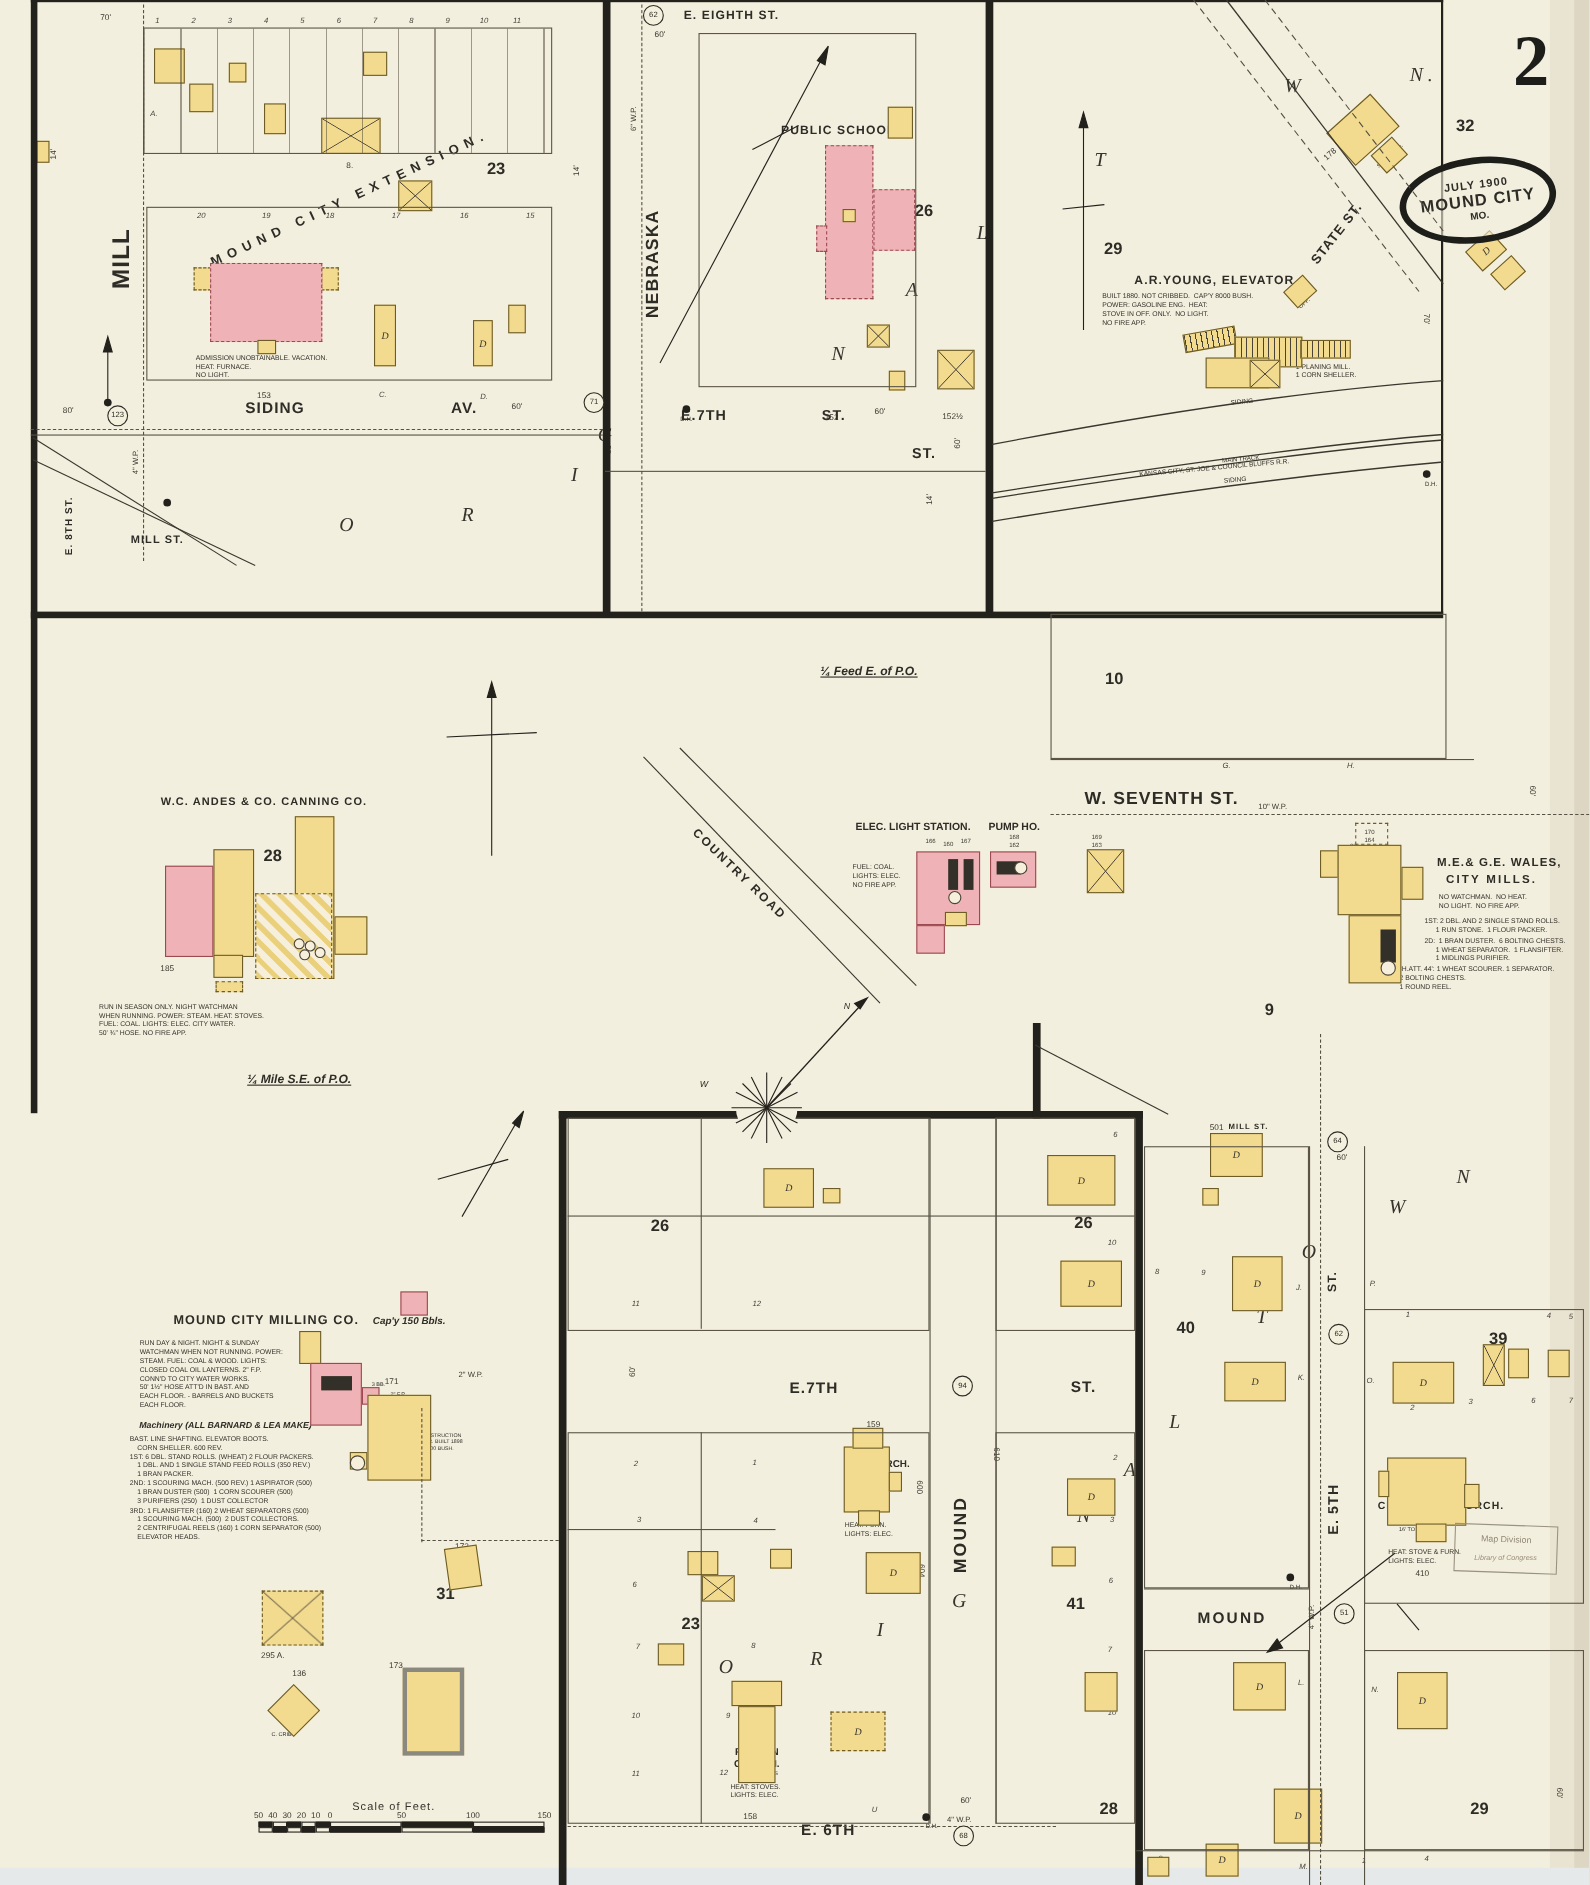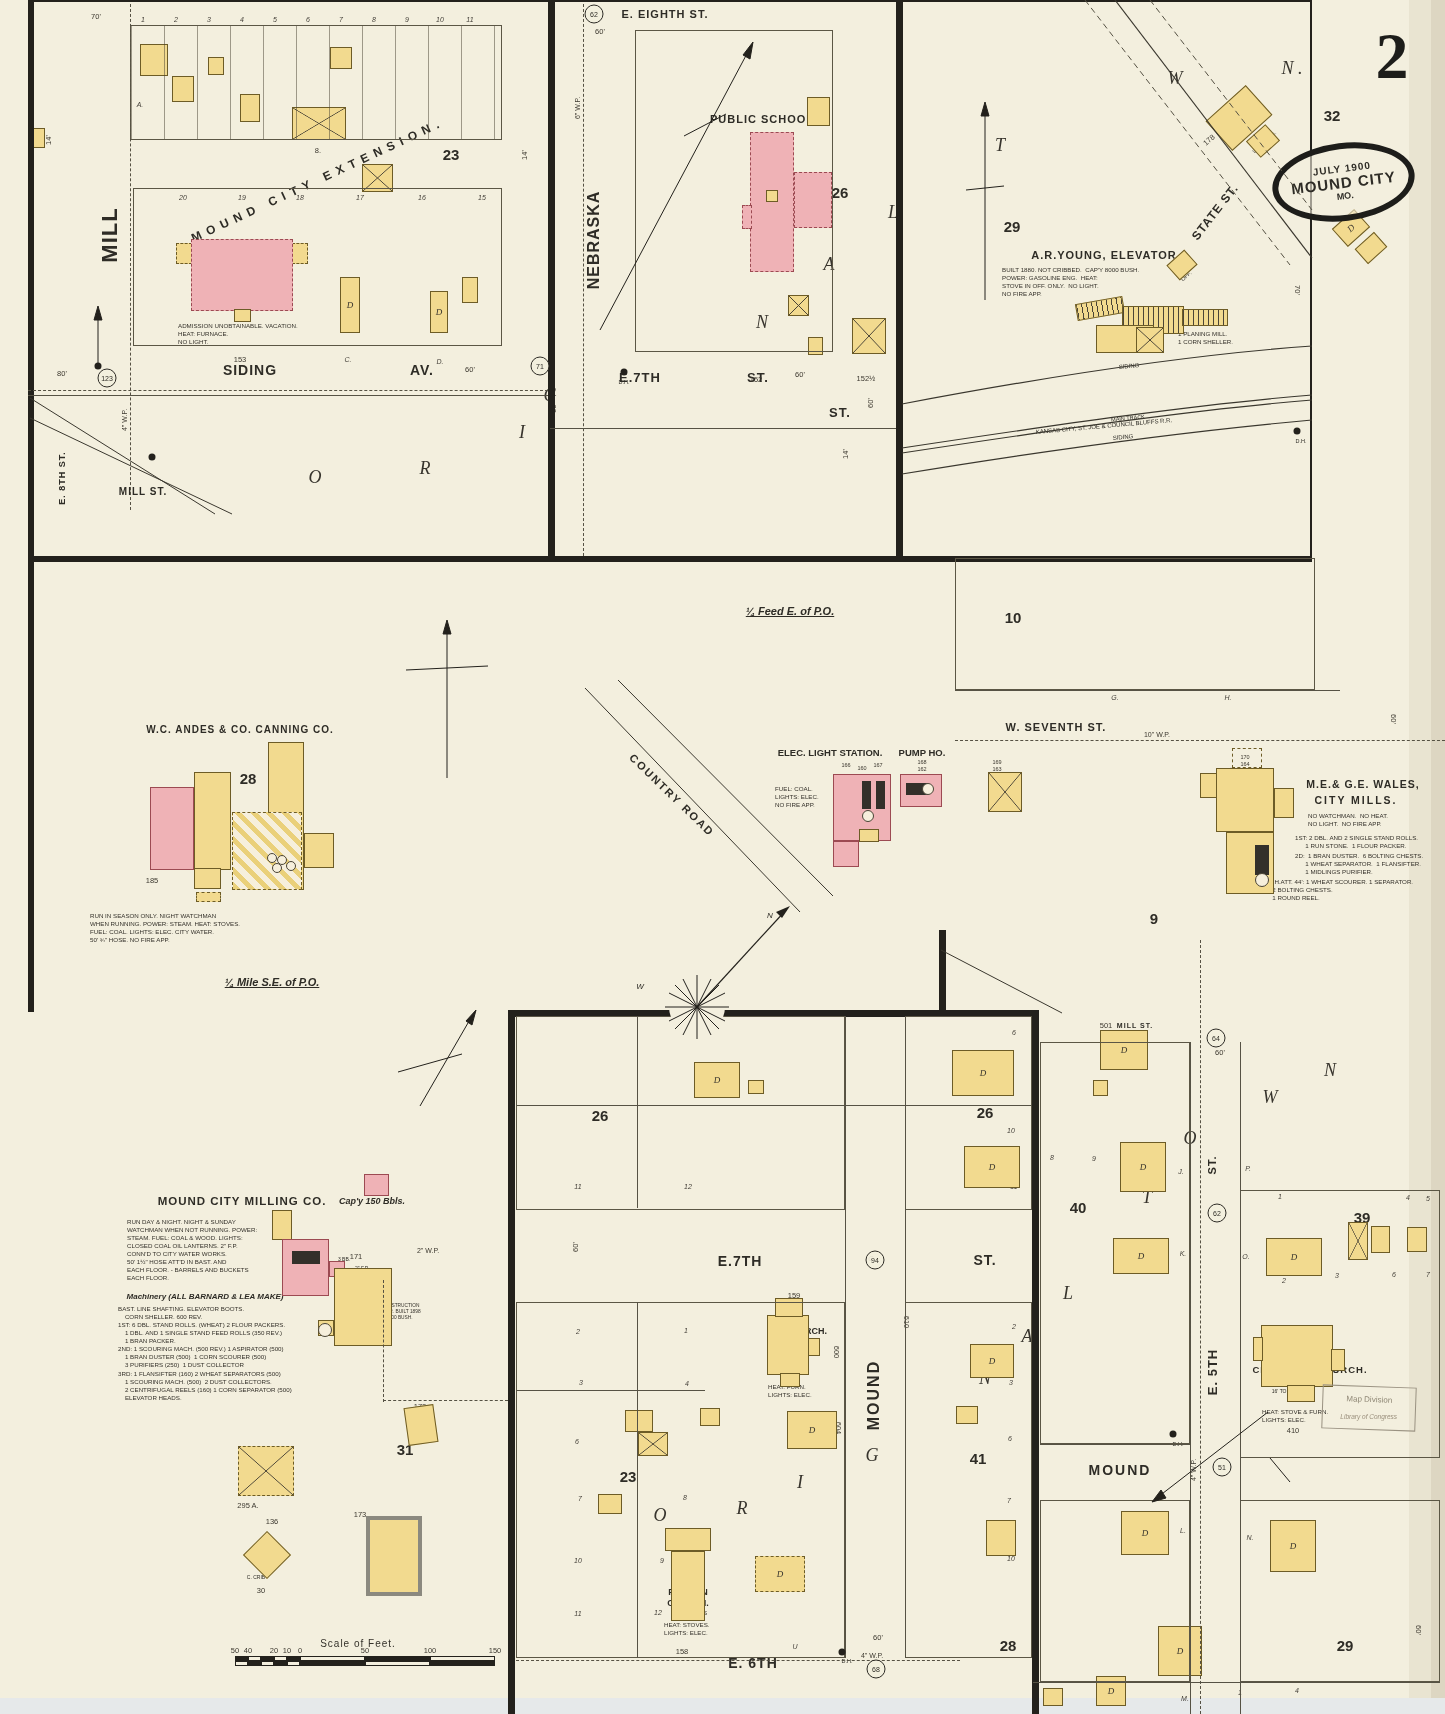--- a/index.html
+++ b/index.html
@@ -72,21 +72,21 @@
       <div class="lb st" style="left: 62px; top: 478px; font-size: 9px; transform: translate(-50%, -50%) rotate(-90deg); font-weight: bold;">E. 8TH ST.</div>
       <div class="lb st" style="left: 143px; top: 491px; font-size: 10px; transform: translate(-50%, -50%) rotate(0deg); font-weight: bold;">MILL ST.</div>
       <div class="lb st" style="left: 250px; top: 370px; font-size: 14px; transform: translate(-50%, -50%) rotate(0deg); font-weight: bold;">SIDING</div>
       <div class="lb st" style="left: 422px; top: 370px; font-size: 14px; transform: translate(-50%, -50%) rotate(0deg); font-weight: bold;">AV.</div>
       <div class="lb st" style="left: 665px; top: 14px; font-size: 11px; transform: translate(-50%, -50%) rotate(0deg); font-weight: bold;">E. EIGHTH ST.</div>
       <div class="lb st" style="left: 594px; top: 240px; font-size: 16px; transform: translate(-50%, -50%) rotate(-90deg); font-weight: bold;">NEBRASKA</div>
       <div class="lb st" style="left: 640px; top: 377px; font-size: 13px; transform: translate(-50%, -50%) rotate(0deg); font-weight: bold;">E.7TH</div>
       <div class="lb st" style="left: 758px; top: 377px; font-size: 13px; transform: translate(-50%, -50%) rotate(0deg); font-weight: bold;">ST.</div>
       <div class="lb st" style="left: 840px; top: 412px; font-size: 13px; transform: translate(-50%, -50%) rotate(0deg); font-weight: bold;">ST.</div>
       <div class="lb st" style="left: 1215px; top: 212px; font-size: 12px; transform: translate(-50%, -50%) rotate(-52deg); font-weight: bold;">STATE ST.</div>
-      <div class="lb st" style="left: 1056px; top: 727px; font-size: 11px; transform: translate(-50%, -50%) rotate(0deg); font-weight: bold;">W. SEVENTH ST.</div>
+      <div class="lb st" style="left: 1056px; top: 727px; font-size: 16px; transform: translate(-50%, -50%) rotate(0deg); font-weight: bold;">W. SEVENTH ST.</div>
       <div class="lb st" style="left: 672px; top: 795px; font-size: 11px; transform: translate(-50%, -50%) rotate(44deg); font-weight: bold; letter-spacing: 2px;">COUNTRY ROAD</div>
       <div class="lb st" style="left: 740px; top: 1261px; font-size: 14px; transform: translate(-50%, -50%) rotate(0deg); font-weight: bold;">E.7TH</div>
       <div class="lb st" style="left: 985px; top: 1260px; font-size: 14px; transform: translate(-50%, -50%) rotate(0deg); font-weight: bold;">ST.</div>
       <div class="lb st" style="left: 874px; top: 1395px; font-size: 16px; transform: translate(-50%, -50%) rotate(-90deg); font-weight: bold; letter-spacing: 2px;">MOUND</div>
       <div class="lb st" style="left: 753px; top: 1663px; font-size: 14px; transform: translate(-50%, -50%) rotate(0deg); font-weight: bold;">E. 6TH</div>
       <div class="lb st" style="left: 1120px; top: 1470px; font-size: 14px; transform: translate(-50%, -50%) rotate(0deg); font-weight: bold; letter-spacing: 2px;">MOUND</div>
       <div class="lb st" style="left: 1212px; top: 1372px; font-size: 13px; transform: translate(-50%, -50%) rotate(-90deg); font-weight: bold;">E. 5TH</div>
       <div class="lb st" style="left: 1212px; top: 1165px; font-size: 11px; transform: translate(-50%, -50%) rotate(-90deg); font-weight: bold;">ST.</div>
       <div class="lb st" style="left: 1135px; top: 1025px; font-size: 7px; transform: translate(-50%, -50%) rotate(0deg); font-weight: bold;">MILL ST.</div>
       <div class="lb st" style="left: 318px; top: 180px; font-size: 12px; transform: translate(-50%, -50%) rotate(-25deg); font-weight: bold; letter-spacing: 6px;">MOUND CITY EXTENSION.</div>
@@ -629,21 +629,21 @@
           <path d="M711,979 L683,1035"></path>
         <path d="M669,993 L725,1021"></path>
           <path d="M725,993 L669,1021"></path>
       </g>
       <path d="M697,1007 L786,910" stroke="#23211c" stroke-width="1.2" fill="none"></path>
       <polygon points="790,906 776,912 782,918" fill="#23211c"></polygon>
     </g>
   </svg>
 <div class="lb dm" style="position: absolute; left: 235px; top: 1650px; transform: translate(-50%, -50%);">50</div>
     <div class="lb dm" style="position: absolute; left: 248px; top: 1650px; transform: translate(-50%, -50%);">40</div>
-    <div class="lb dm" style="position: absolute; left: 261px; top: 1590px; transform: translate(-50%, -50%);">30</div>
+    <div class="lb dm" style="position: absolute; left: 261px; top: 1650px; transform: translate(-50%, -50%);">30</div>
     <div class="lb dm" style="position: absolute; left: 274px; top: 1650px; transform: translate(-50%, -50%);">20</div>
     <div class="lb dm" style="position: absolute; left: 287px; top: 1650px; transform: translate(-50%, -50%);">10</div>
     <div class="lb dm" style="position: absolute; left: 300px; top: 1650px; transform: translate(-50%, -50%);">0</div>
     <div class="lb dm" style="position: absolute; left: 365px; top: 1650px; transform: translate(-50%, -50%);">50</div>
     <div class="lb dm" style="position: absolute; left: 430px; top: 1650px; transform: translate(-50%, -50%);">100</div>
     <div class="lb dm" style="position: absolute; left: 495px; top: 1650px; transform: translate(-50%, -50%);">150</div>
     <div style="position: absolute; left: 235px; top: 1656px; width: 13px; height: 5px; background: rgb(35, 33, 28); border: 1px solid rgb(35, 33, 28); box-sizing: border-box;"></div>
     <div style="position: absolute; left: 235px; top: 1661px; width: 13px; height: 5px; background: rgb(243, 239, 222); border: 1px solid rgb(35, 33, 28); box-sizing: border-box;"></div>
     <div style="position: absolute; left: 248px; top: 1656px; width: 13px; height: 5px; background: rgb(243, 239, 222); border: 1px solid rgb(35, 33, 28); box-sizing: border-box;"></div>
     <div style="position: absolute; left: 248px; top: 1661px; width: 13px; height: 5px; background: rgb(35, 33, 28); border: 1px solid rgb(35, 33, 28); box-sizing: border-box;"></div>

